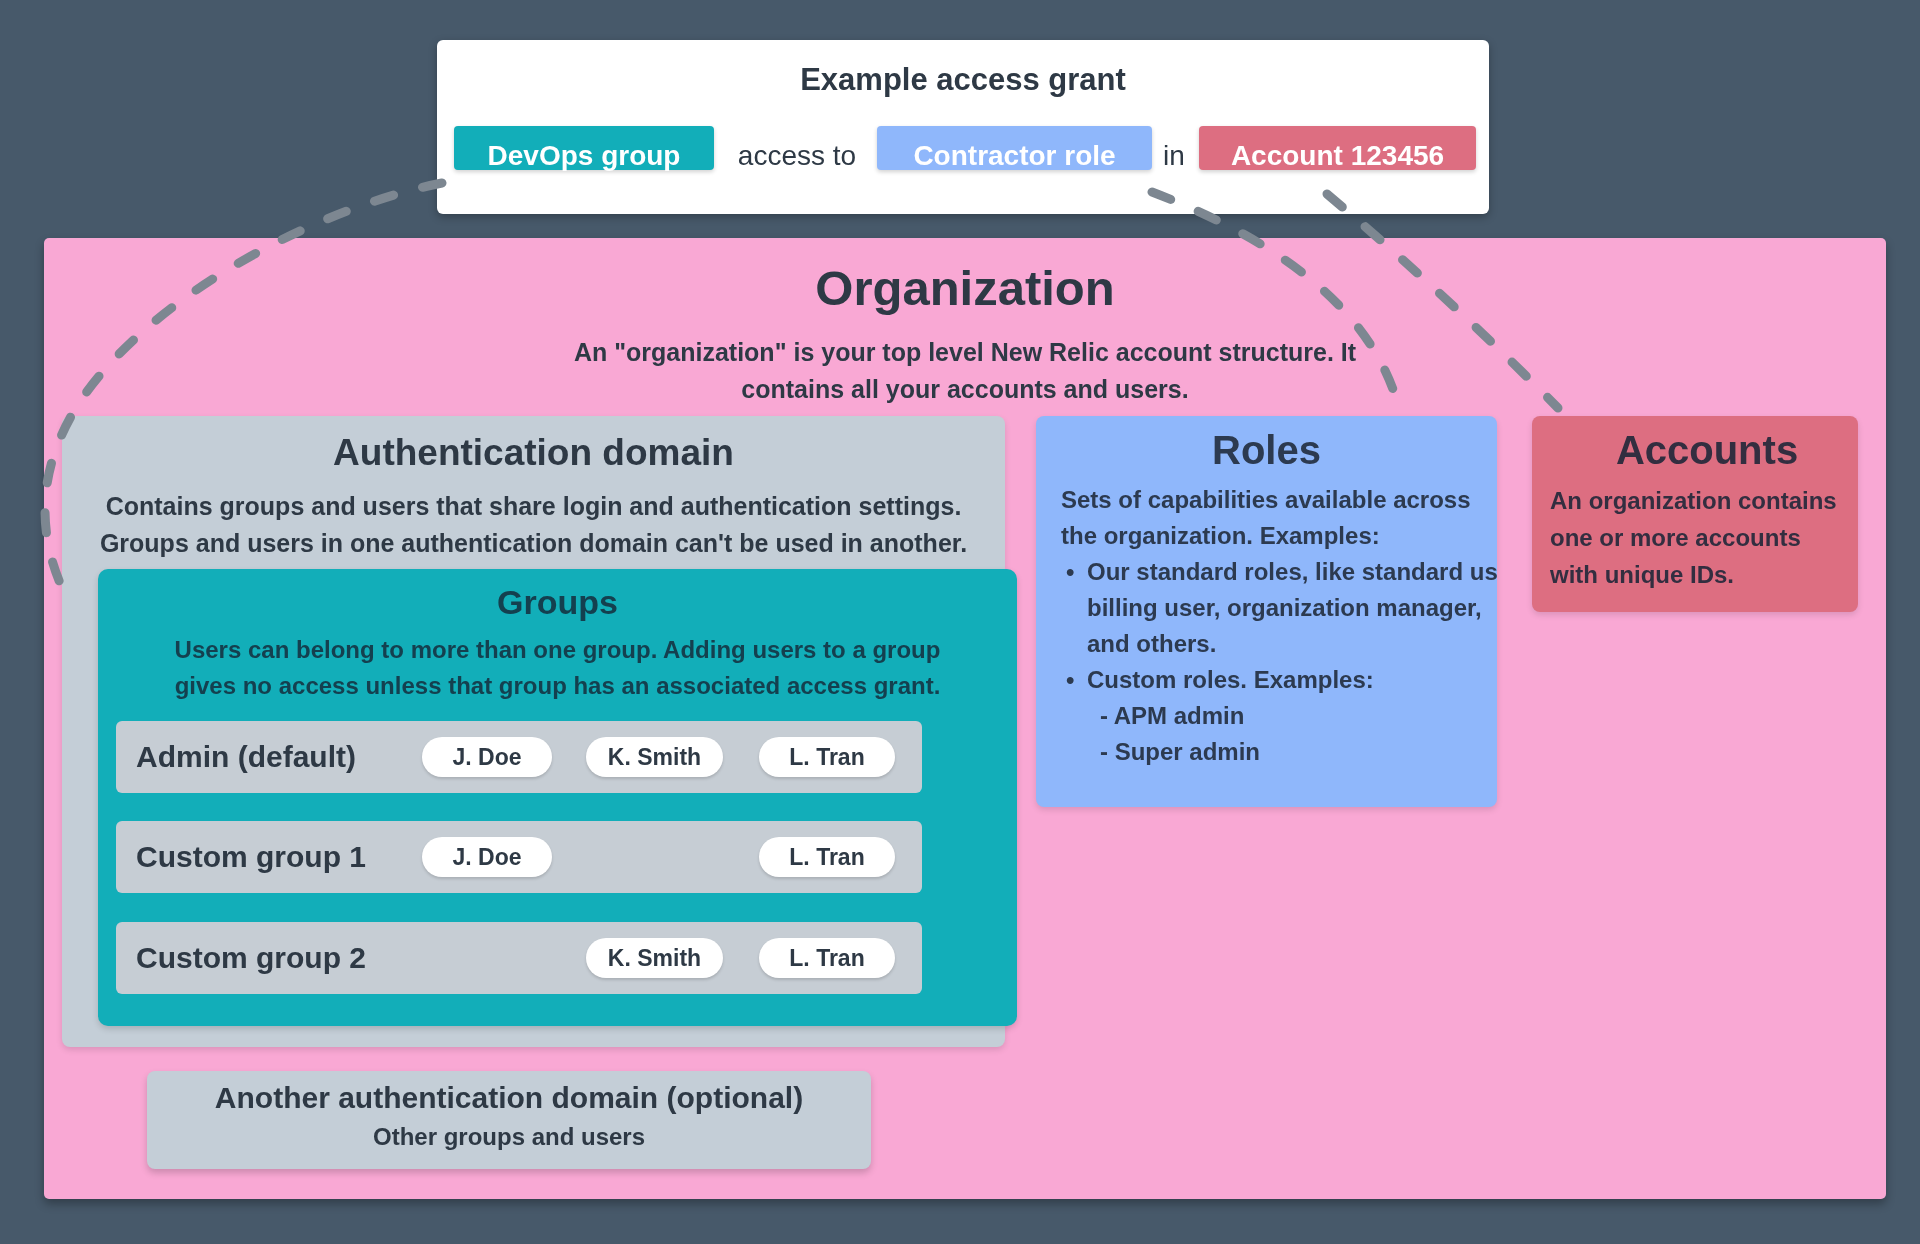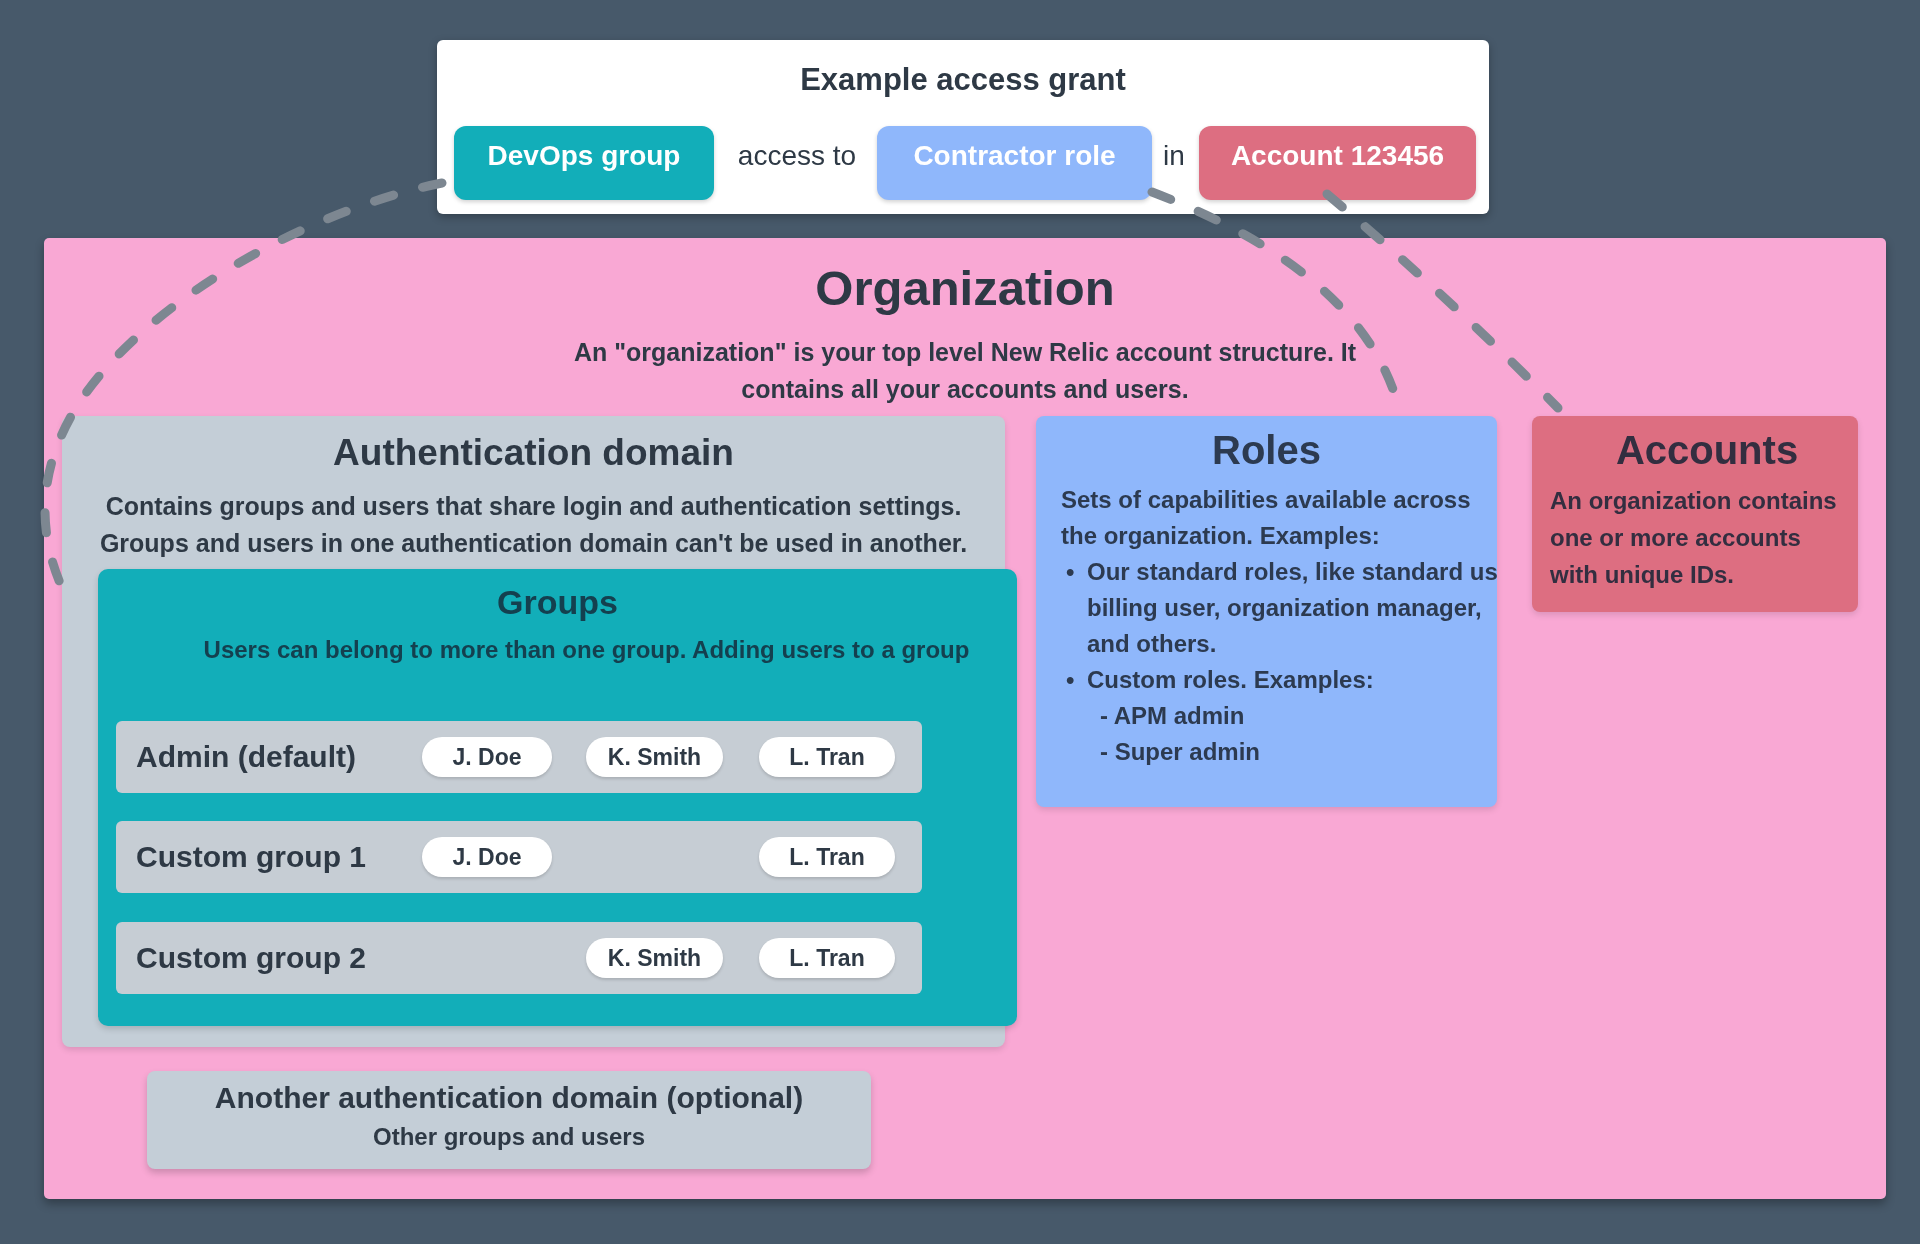--- a/index.html
+++ b/index.html
@@ -16,21 +16,21 @@
   
   .ex-card{
     left:437px;top:40px;width:1052px;height:174px;
     background:#ffffff;border-radius:6px;
     box-shadow:0 3px 8px rgba(0,0,0,.28);
   }
   .ex-title{
     left:0;top:22px;width:100%;
     text-align:center;font-size:31px;font-weight:700;color:#2e3945;
   }
-  .ex-row-item{top:86px;height:74px;line-height:59px;border-radius:12px;
+  .ex-row-item{top:86px;height:44px;line-height:59px;border-radius:4px;
     text-align:center;font-size:28px;font-weight:700;color:#ffffff;
     box-shadow:0 2px 4px rgba(0,0,0,.18);}
   .btn-teal{left:17px;width:260px;background:#12aeb9;}
   .btn-peri{left:440px;width:275px;background:#8fb7fb;}
   .btn-rose{left:762px;width:277px;background:#dd6e81;}
   .ex-conn{top:86px;height:59px;line-height:59px;text-align:center;
     font-size:28px;font-weight:400;color:#2e3945;box-shadow:none;background:none;}
   .conn-access{left:280px;width:160px;}
   .conn-in{left:700px;width:74px;}
 
@@ -52,21 +52,21 @@
     font-size:37px;font-weight:700;color:#2e3945;}
   .auth-desc{left:0;top:72px;width:100%;text-align:center;
     font-size:25px;font-weight:600;line-height:37px;color:#2e3945;}
 
   
   .groups-box{left:36px;top:153px;width:871px;height:457px;
     background:#12aeb9;border-radius:10px;box-shadow:0 3px 6px rgba(0,0,0,.15);padding-left:48px;}
   .groups-title{left:0;top:14px;width:100%;text-align:center;
     font-size:34px;font-weight:700;color:#14404f;}
   .groups-desc{left:0;top:63px;width:100%;text-align:center;
-    font-size:24px;font-weight:600;line-height:36px;color:#14404f;margin-left:29px;}
+    font-size:24px;font-weight:600;line-height:36px;color:#14404f;}
   .group-row{left:18px;width:806px;height:72px;background:#c6cdd4;border-radius:6px;}
   .row-1{top:152px;} .row-2{top:252px;} .row-3{top:353px;}
   .row-label{left:20px;top:0;height:72px;line-height:72px;
     font-size:30px;font-weight:600;color:#2e3945;}
   .pill{top:16px;height:40px;line-height:40px;background:#ffffff;border-radius:20px;
     text-align:center;font-size:23px;font-weight:600;color:#2e3945;
     box-shadow:0 2px 3px rgba(0,0,0,.15);}
   .slot-1{left:306px;width:130px;}
   .slot-2{left:470px;width:137px;}
   .slot-3{left:643px;width:136px;}
@@ -129,20 +129,21 @@
     <div class="abs auth-title">Authentication domain</div>
     <div class="abs auth-desc">
       <div>Contains groups and users that share login and authentication settings.</div>
       <div>Groups and users in one authentication domain can't be used in another.</div>
     </div>
 
     <div class="abs groups-box">
       <div class="abs groups-title">Groups</div>
       <div class="abs groups-desc">
         <div>Users can belong to more than one group. Adding users to a group</div>
+        <div>gives no access unless that group has an associated access grant.</div>
       </div>
 
       <div class="abs group-row row-1">
         <div class="abs row-label">Admin (default)</div>
         <div class="abs pill slot-1">J. Doe</div>
         <div class="abs pill slot-2">K. Smith</div>
         <div class="abs pill slot-3">L. Tran</div>
       </div>
 
       <div class="abs group-row row-2">

